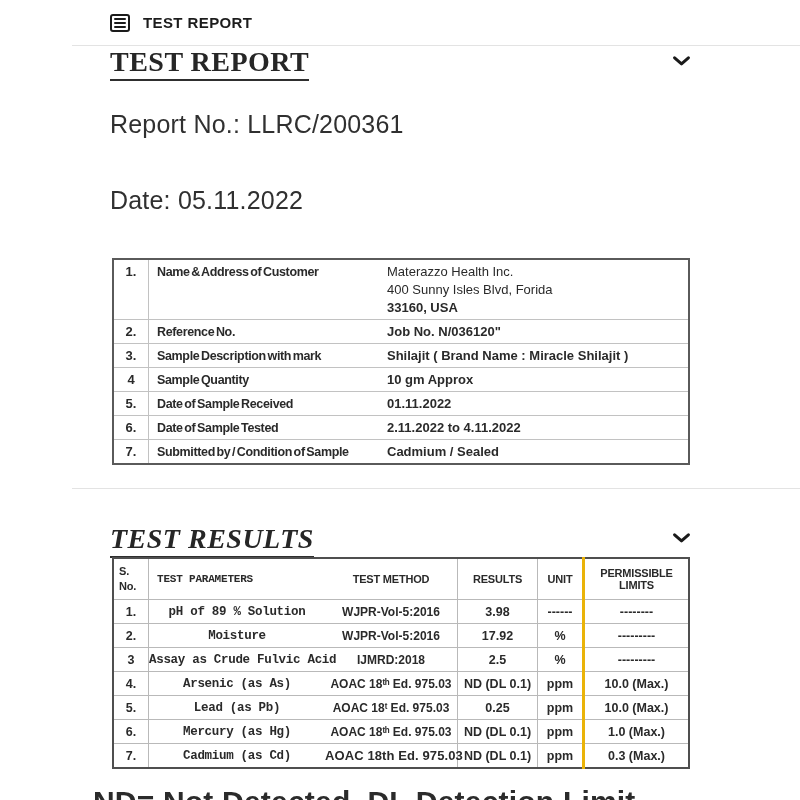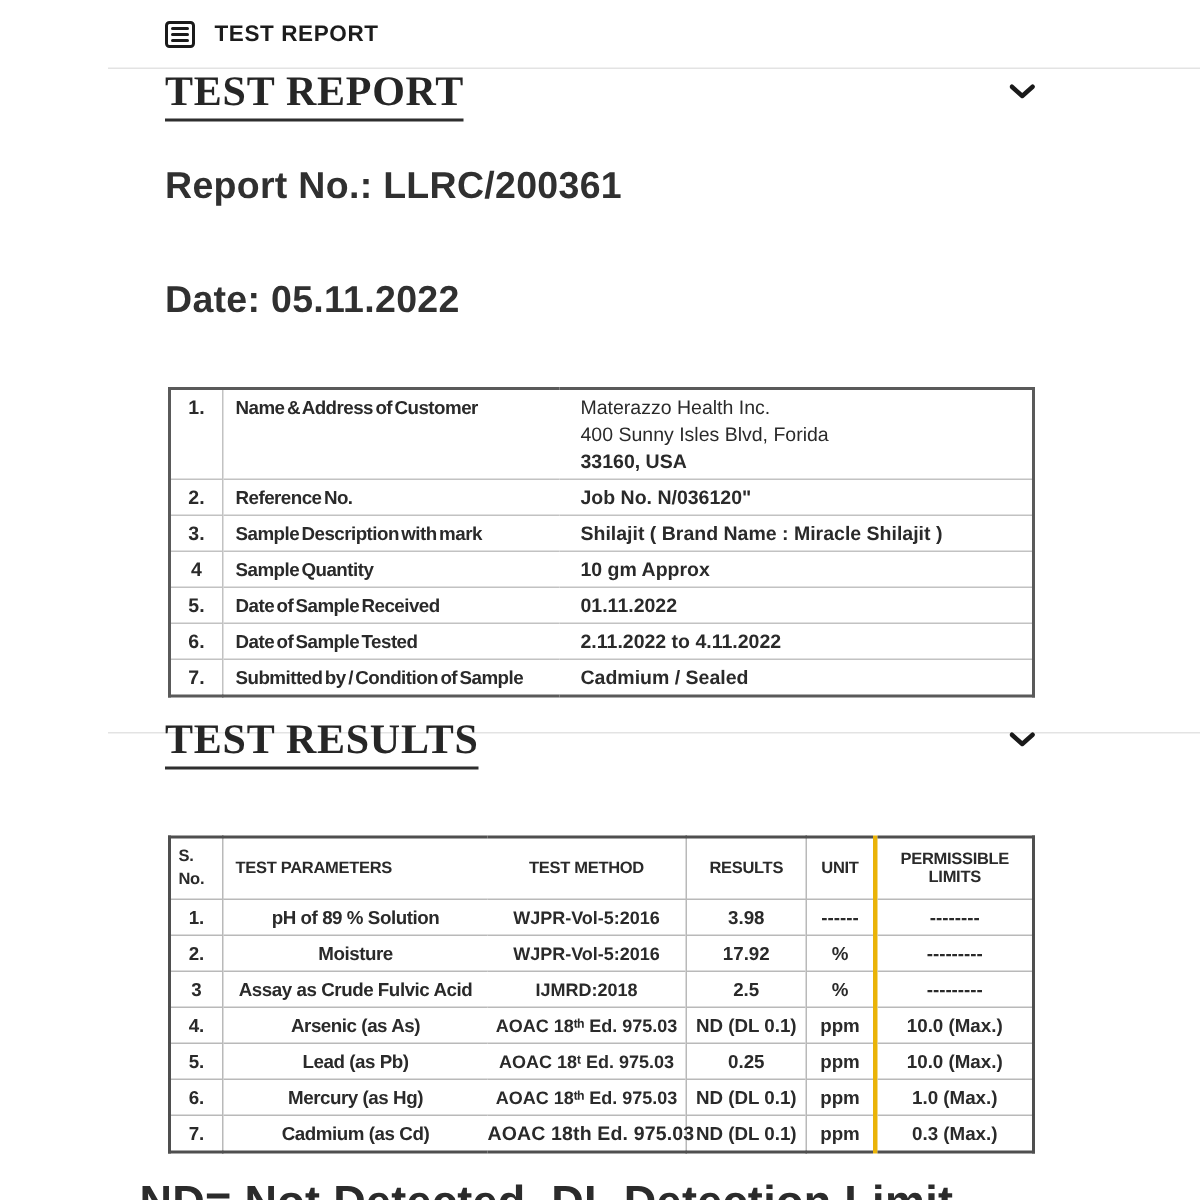--- a/index.html
+++ b/index.html
@@ -12,50 +12,50 @@
   .appbar{position:absolute;top:0;left:0;right:0;height:45px;display:flex;align-items:center;padding-left:110px;gap:13px;background:#fff;}
   .appbar-title{font-weight:bold;font-size:15px;letter-spacing:.4px;color:#1c1c1c;}
   .doc-icon{width:20px;height:18px;border:2px solid #1b1b1b;border-radius:3px;box-sizing:border-box;display:flex;flex-direction:column;justify-content:space-evenly;padding:0 2px;}
   .doc-icon .bar{height:2px;background:#1b1b1b;border-radius:1px;}
   .divider{position:absolute;left:72px;right:0;height:1px;background:#e3e3e3;}
   .divider-1{top:45px;}
   .divider-2{top:488px;}
   
   .section-head{position:absolute;left:110px;right:110px;display:flex;justify-content:space-between;align-items:flex-start;}
   .head-1{top:47px;}
-  .head-2{top:479px;}
+  .head-2{top:524px;font-style:italic;}
   .doc-heading{
     font-family:"Liberation Serif","DejaVu Serif",serif;
     font-size:28px;font-weight:bold;letter-spacing:.5px;color:#262626;
     margin:0;border-bottom:2.5px solid #2e2e2e;padding-bottom:1px;line-height:1.1;
   }
   .chevron-btn{background:none;border:none;padding:0;margin-top:9px;cursor:pointer;line-height:0;}
   
-  .scan-line{position:absolute;left:110px;font-size:25px;font-weight:bold;color:#303030;letter-spacing:.2px;white-space:nowrap;}
+  .scan-line{position:absolute;left:110px;font-size:25px;font-weight:normal;color:#303030;letter-spacing:.2px;white-space:nowrap;}
   .report-no{top:110px;}
   .date-line{top:186px;}
   
   .info-table{position:absolute;top:258px;left:112px;width:578px;border-collapse:collapse;table-layout:fixed;}
   .info-table{border:2px solid #5a5a5a;}
   .info-table td{border-top:1px solid #c2c2c2;vertical-align:top;padding:2.5px 0;font-size:13px;line-height:18px;color:#2a2a2a;}
   .info-table tr:first-child td{border-top:none;}
   .c-no{width:34px;text-align:center;font-weight:bold;border-right:1px solid #c2c2c2;}
   .c-label{width:216px;font-weight:bold;padding-left:8px !important;font-size:12.5px !important;letter-spacing:-.35px;word-spacing:-1.5px;white-space:nowrap;overflow:visible;}
   .c-value{padding-left:14px !important;}
   .c-value div{line-height:18px;}
   .c-value .b{font-weight:bold;}
   
   .results-table{position:absolute;top:557px;left:112px;width:578px;border-collapse:collapse;table-layout:fixed;border:2px solid #4f4f4f;}
   .results-table th,.results-table td{color:#2a2a2a;font-weight:bold;overflow:visible;}
   .results-table th{height:40px;font-size:11px;letter-spacing:-.2px;text-align:center;vertical-align:middle;border-bottom:1px solid #b9b9b9;padding:0;}
   .results-table td{height:23px;font-size:12.5px;text-align:center;vertical-align:middle;border-top:1px solid #b9b9b9;padding:0;white-space:nowrap;}
   th.rt-sno{text-align:left;padding-left:5px;white-space:pre-line;line-height:15px;}
   th.rt-param{text-align:left;padding-left:8px;}
   .rt-sno{width:29px;border-right:1px solid #b9b9b9;}
-  .rt-param{width:168px;text-align:left;padding-left:8px;letter-spacing:-.3px;}
+  .rt-param{width:168px;text-align:left;padding-left:8px;letter-spacing:-.3px;font-family:Liberation Mono, monospace;}
   td.rt-param{font-size:12.5px;}
   .rt-method{width:132px;border-right:1px solid #b9b9b9;}
   td.rt-method{font-size:12px;}
   td.rt-method.strong{font-size:13px;letter-spacing:.1px;}
   .rt-result{width:79px;border-right:1px solid #b9b9b9;}
   .rt-unit{width:44px;border-right:3px solid #eab308;}
   .rt-limit{width:auto;}
   
   .footnote{position:absolute;top:785px;left:93px;font-size:30px;font-weight:bold;letter-spacing:.2px;color:#2b2b2b;white-space:nowrap;}
 </style>

